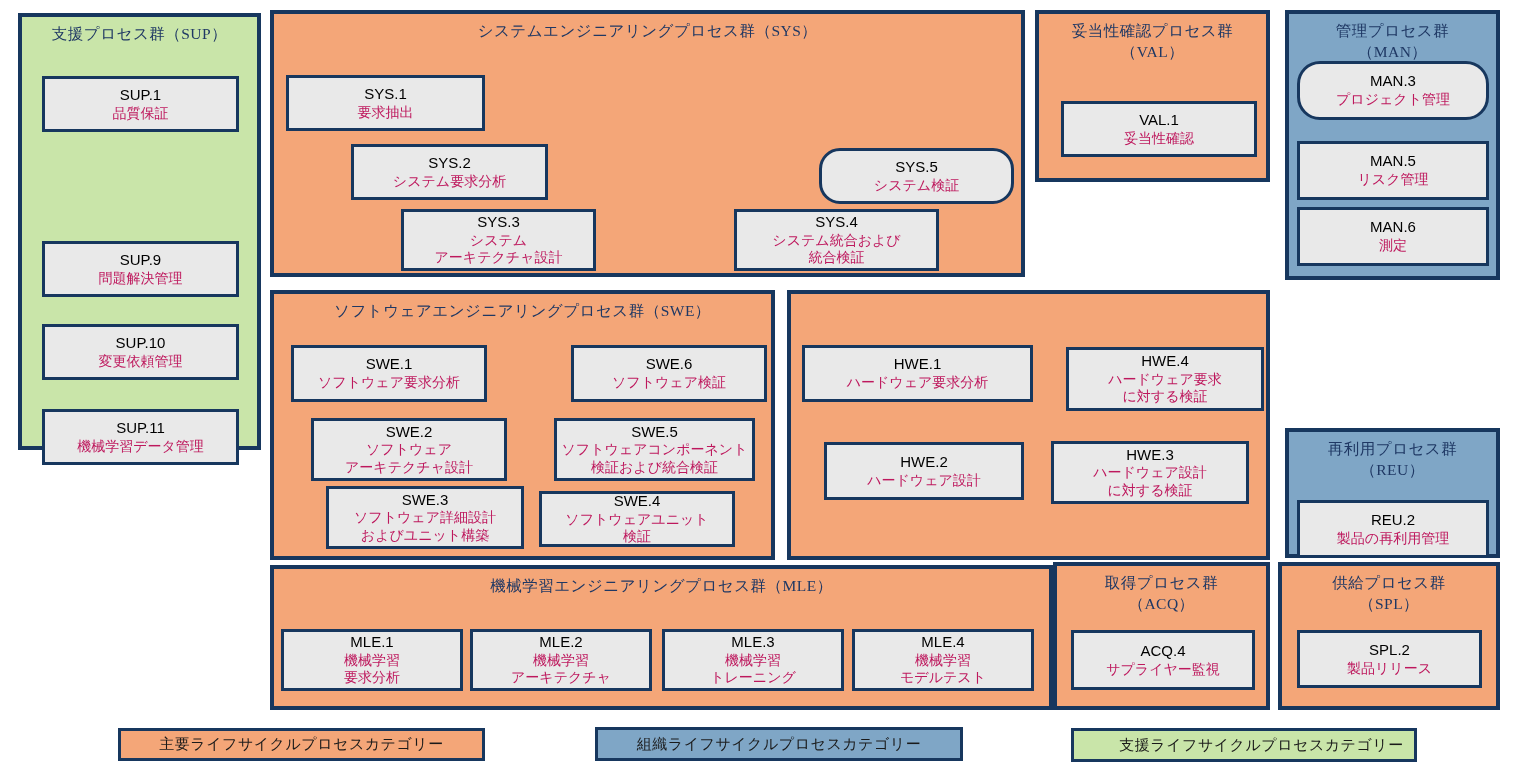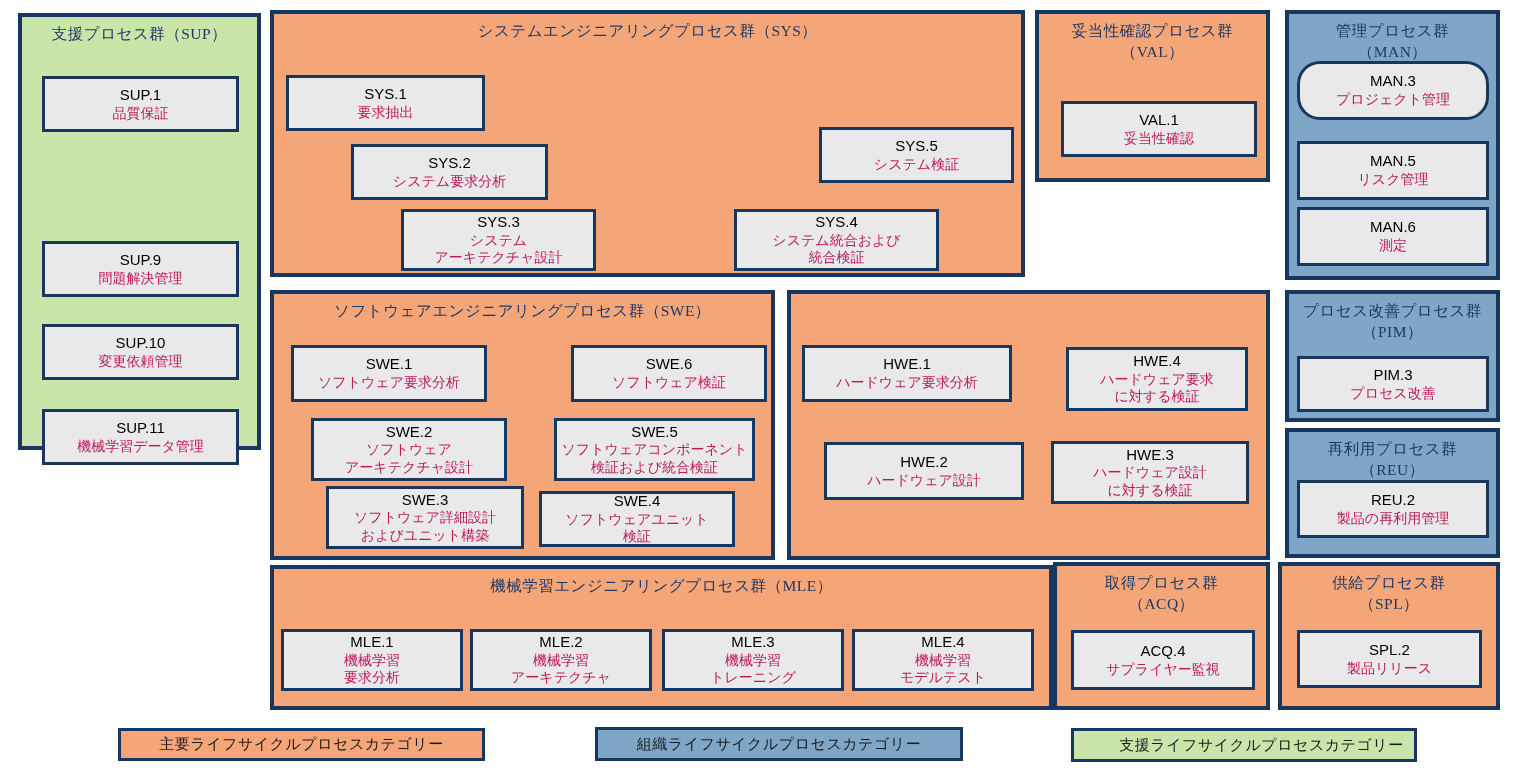--- a/index.html
+++ b/index.html
@@ -69,21 +69,21 @@
     <div class="pbox" style="left:127px;top:195px;width:195px;height:62px;">
       <div class="code">SYS.3</div>
       <div class="pname">システム
 アーキテクチャ設計</div>
     </div>
     <div class="pbox" style="left:460px;top:195px;width:205px;height:62px;">
       <div class="code">SYS.4</div>
       <div class="pname">システム統合および
 統合検証</div>
     </div>
-    <div class="pbox" style="left:545px;top:113px;width:195px;height:56px;">
+    <div class="pbox" style="left:545px;top:134px;width:195px;height:56px;border-radius:21px;">
       <div class="code">SYS.5</div>
       <div class="pname">システム検証</div>
     </div>
   </section>
 
   <section class="panel main" style="left:270px;top:290px;width:505px;height:270px;">
     <div class="panel-title">ソフトウェアエンジニアリングプロセス群（SWE）</div>
     <div class="pbox" style="left:17px;top:51px;width:196px;height:57px;">
       <div class="code">SWE.1</div>
       <div class="pname">ソフトウェア要求分析</div>
@@ -108,25 +108,25 @@
 およびユニット構築</div>
     </div>
     <div class="pbox" style="left:265px;top:197px;width:196px;height:56px;">
       <div class="code">SWE.4</div>
       <div class="pname">ソフトウェアユニット
 検証</div>
     </div>
   </section>
 
   <section class="panel main" style="left:787px;top:290px;width:483px;height:270px;">
-    <div class="pbox" style="left:11px;top:51px;width:210px;height:57px;">
+    <div class="pbox" style="left:11px;top:51px;width:231px;height:57px;">
       <div class="code">HWE.1</div>
       <div class="pname">ハードウェア要求分析</div>
     </div>
-    <div class="pbox" style="left:275px;top:53px;width:182px;height:64px;">
+    <div class="pbox" style="left:275px;top:53px;width:198px;height:64px;">
       <div class="code">HWE.4</div>
       <div class="pname">ハードウェア要求
 に対する検証</div>
     </div>
     <div class="pbox" style="left:33px;top:148px;width:200px;height:58px;">
       <div class="code">HWE.2</div>
       <div class="pname">ハードウェア設計</div>
     </div>
     <div class="pbox" style="left:260px;top:147px;width:198px;height:63px;">
       <div class="code">HWE.3</div>
@@ -178,33 +178,25 @@
     <div class="pbox" style="left:8px;top:127px;width:192px;height:59px;">
       <div class="code">MAN.5</div>
       <div class="pname">リスク管理</div>
     </div>
     <div class="pbox" style="left:8px;top:193px;width:192px;height:59px;">
       <div class="code">MAN.6</div>
       <div class="pname">測定</div>
     </div>
   </section>
 
-  <section class="panel org" style="left:1285px;top:290px;width:215px;height:132px;">
-    <div class="panel-title">プロセス改善プロセス群
-（PIM）</div>
-    <div class="pbox" style="left:8px;top:62px;width:192px;height:56px;">
-      <div class="code">PIM.3</div>
-      <div class="pname">プロセス改善</div>
-    </div>
-  </section>
 
   <section class="panel org" style="left:1285px;top:428px;width:215px;height:130px;">
     <div class="panel-title">再利用プロセス群
 （REU）</div>
-    <div class="pbox" style="left:8px;top:48px;width:192px;height:58px;">
+    <div class="pbox" style="left:8px;top:68px;width:192px;height:58px;">
       <div class="code">REU.2</div>
       <div class="pname">製品の再利用管理</div>
     </div>
   </section>
 
   <section class="panel main" style="left:1053px;top:562px;width:217px;height:148px;">
     <div class="panel-title">取得プロセス群
 （ACQ）</div>
     <div class="pbox" style="left:14px;top:64px;width:184px;height:60px;">
       <div class="code">ACQ.4</div>

